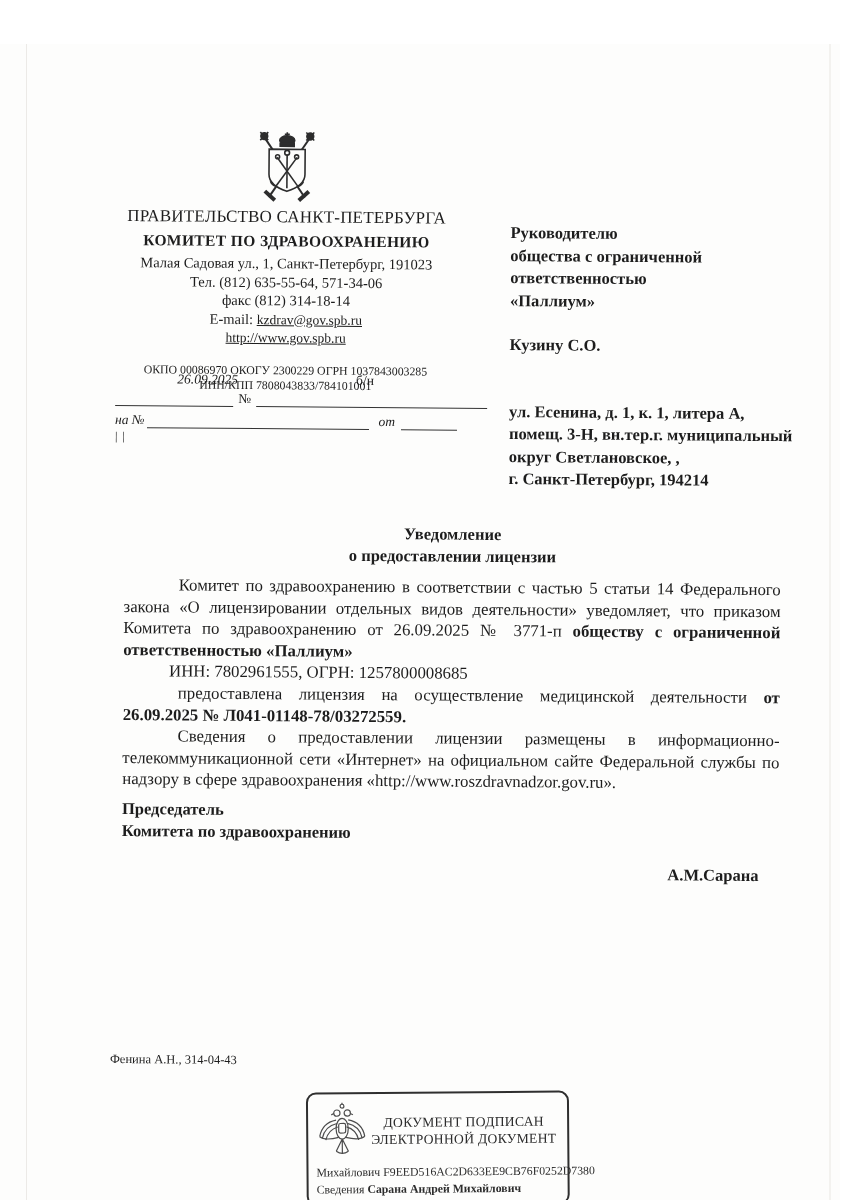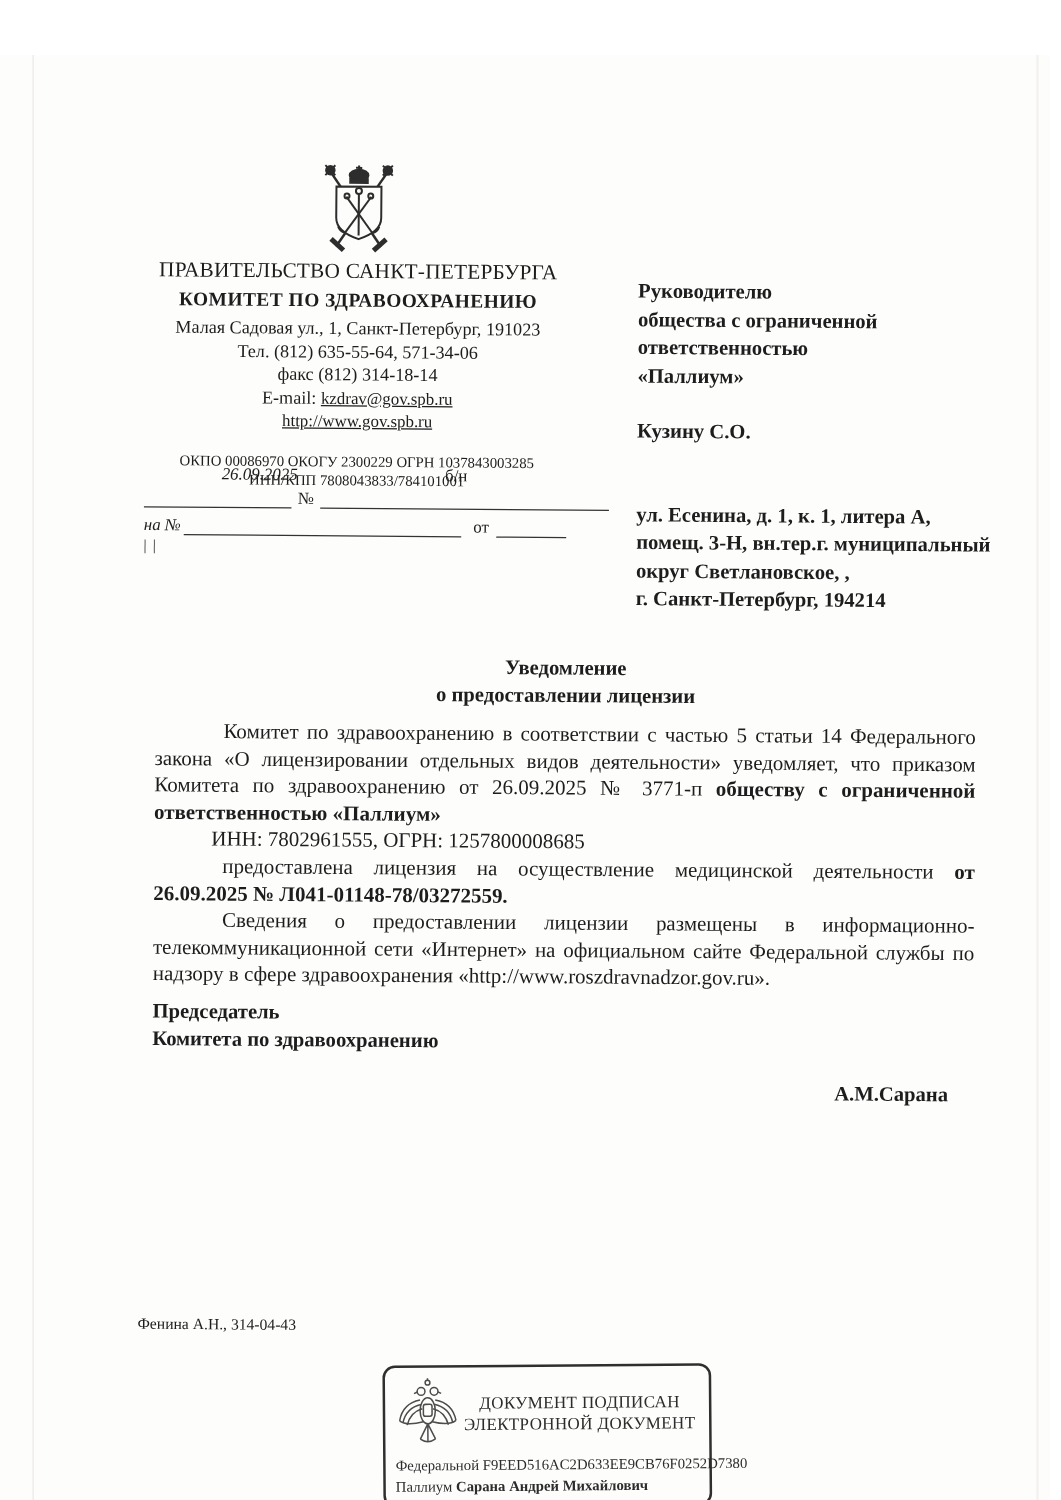--- a/index.html
+++ b/index.html
@@ -30,21 +30,21 @@
   .row-a{display:flex;}
   .row-a .dt{margin-left:62px;font-style:italic;}
   .row-a .bn{margin-left:118px;}
   .row-b{display:flex;align-items:flex-end;margin-top:1px;height:18px;}
   .row-b .u1{width:118px;border-bottom:1px solid #333;}
   .row-b .no{padding:0 5px;}
   .row-b .u2{flex:1;border-bottom:1px solid #333;}
   .row-c{display:flex;align-items:flex-end;margin-top:4px;height:18px;}
   .row-c .lbl{padding-right:2px;white-space:nowrap;font-style:italic;}
   .row-c .u3{width:222px;border-bottom:1px solid #333;}
-  .row-c .ot{padding:0 6px 0 10px;}
+  .row-c .ot{padding:0 6px 0 10px;font-style:italic;}
   .row-c .u4{width:56px;border-bottom:1px solid #333;}
   .row-d{margin-top:1px;font-size:12px;letter-spacing:1px;}
 
   
   .recipient{position:absolute;left:512px;top:175px;width:320px;font-weight:bold;font-size:16.5px;line-height:22.5px;}
   .recipient .gap1{height:22px;}
   .recipient .gap2{height:44px;}
 
   
   .doc-title{position:absolute;left:128px;top:477px;width:657px;text-align:center;font-weight:bold;font-size:16.5px;line-height:21.5px;}
@@ -212,20 +212,20 @@
             <path d="M30,44 L23,58 M30,44 L30,60 M30,44 L37,58"></path>
             <path d="M23,58 Q30,63 37,58"></path>
           </g>
         </svg>
         <div class="stamp-title">
           <div>ДОКУМЕНТ ПОДПИСАН</div>
           <div>ЭЛЕКТРОННОЙ ДОКУМЕНТ</div>
         </div>
       </div>
       <div class="stamp-lines">
-        <div><span>Федеральной </span><span>F9EED516AC2D633EE9CB76F0252D7380</span></div>
-        <div><span>Паллиум </span><b>Сарана Андрей Михайлович</b></div>
+        <div><span>Михайлович </span><span>F9EED516AC2D633EE9CB76F0252D7380</span></div>
+        <div><span>Сведения </span><b>Сарана Андрей Михайлович</b></div>
         <div>Действителен с 03.12.2024 по 26.02.2026</div>
       </div>
     </div>
 
   </div>
 </div>
 
 </body></html>

